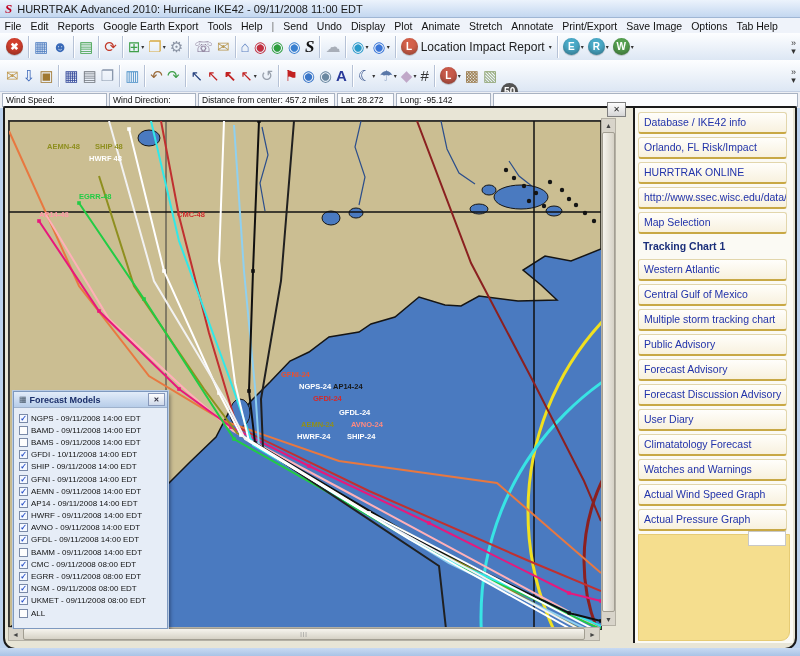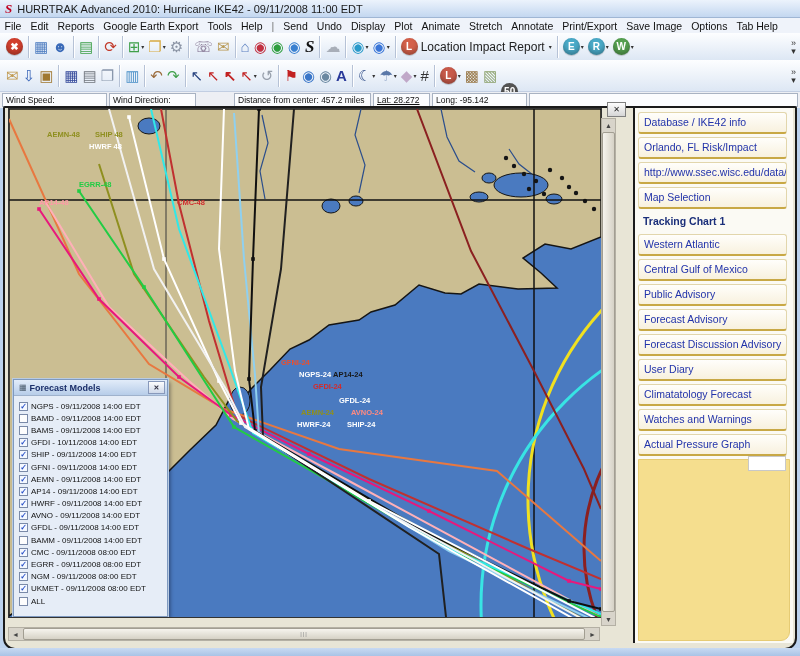--- a/index.html
+++ b/index.html
@@ -32,21 +32,21 @@
   .tlabel{font-size:12px;color:#222;padding:0 3px;white-space:nowrap}
   .ovf{margin-left:auto;display:flex;flex-direction:column;align-items:center;
     font-size:9px;line-height:8px;color:#333;padding-right:4px}
   .statusbar{position:absolute;left:0;top:92px;right:0;height:16px;background:#EDEFF4;
     display:flex;gap:2px;padding:1px 2px;box-sizing:border-box;font-size:8.5px}
   .seg{background:#FBFCFE;border:1px solid #A8B2C2;display:flex;align-items:center;
     padding-left:3px;color:#111;white-space:nowrap;overflow:hidden;flex:none}
   
   .mainframe{position:absolute;left:3px;top:106px;width:790px;height:540px;
     border:2px solid #1A1A1A;border-radius:2px 2px 12px 12px;background:#E8E5D6}
-  .map{position:absolute;left:8px;top:108px;width:592px;height:508px;border:1px solid #333;
+  .map{position:absolute;left:8px;top:120px;width:592px;height:508px;border:1px solid #333;
     background:#4A7AC0;overflow:hidden}
   .mapclose{position:absolute;left:607px;top:102px;width:17px;height:13px;
     background:linear-gradient(#FDFDFD,#D6D6D6);border:1px solid #808080;font-size:8px;
     display:flex;align-items:center;justify-content:center;color:#222;z-index:5}
   
   .vscroll{position:absolute;left:601px;top:118px;width:15px;height:508px;background:#D8D4CA;
     border:1px solid #B4B0A4;box-sizing:border-box;display:flex;flex-direction:column;align-items:center}
   .hscroll{position:absolute;left:8px;top:627px;width:592px;height:14px;background:#D8D4CA;
     border:1px solid #B4B0A4;box-sizing:border-box;display:flex;flex-direction:row;align-items:center}
   .sarrow{flex:none;font-size:7px;color:#444;width:13px;height:12px;display:flex;align-items:center;justify-content:center}
@@ -299,22 +299,22 @@
     </span>
     <div class="ovf">
       <span>»</span>
       <span>▾</span>
     </div>
   </div>
 
 <div class="statusbar" id="statusbar">
     <div class="seg" style="width: 100px;">Wind Speed:</div>
     <div class="seg" style="width: 82px;">Wind Direction:</div>
-    <div class="seg" style="width: 132px; margin-left: 36px;">Distance from center: 457.2 miles</div>
-    <div class="seg" style="width: 52px; text-decoration: underline;">Lat: 28.272</div>
+    <div class="seg" style="width: 132px;">Distance from center: 457.2 miles</div>
+    <div class="seg" style="width: 52px;">Lat: 28.272</div>
     <div class="seg" style="width: 90px;">Long: -95.142</div>
     <div class="seg" style="flex: 1 1 0%;"></div>
   </div>
 
 <div class="mainframe"></div>
 
 <div class="mapclose">
   <span>✕</span>
 </div>
 
@@ -502,30 +502,33 @@
   <span class="sarrow">◄</span>
   <div class="hthumb">
       <span>|||</span>
     </div>
   <span class="sarrow">►</span>
 </div>
 
 <div class="sidebar" id="sidebar">
     <div class="sbtn">Database / IKE42 info</div>
     <div class="sbtn">Orlando, FL Risk/Impact</div>
+    <div class="sbtn">HURRTRAK ONLINE</div>
     <div class="sbtn">http://www.ssec.wisc.edu/data/g8/lat</div>
     <div class="sbtn">Map Selection</div>
     <div class="slabel">Tracking Chart 1</div>
     <div class="sbtn">Western Atlantic</div>
     <div class="sbtn">Central Gulf of Mexico</div>
+    <div class="sbtn">Multiple storm tracking chart</div>
     <div class="sbtn">Public Advisory</div>
     <div class="sbtn">Forecast Advisory</div>
     <div class="sbtn">Forecast Discussion Advisory</div>
     <div class="sbtn">User Diary</div>
     <div class="sbtn">Climatatology Forecast</div>
     <div class="sbtn">Watches and Warnings</div>
+    <div class="sbtn">Actual Wind Speed Graph</div>
     <div class="sbtn">Actual Pressure Graph</div>
     <div class="sfill">
       <div class="sminibox"></div>
     </div>
   </div>
 
 <div class="bottomstrip"></div>
 
 </body></html>

